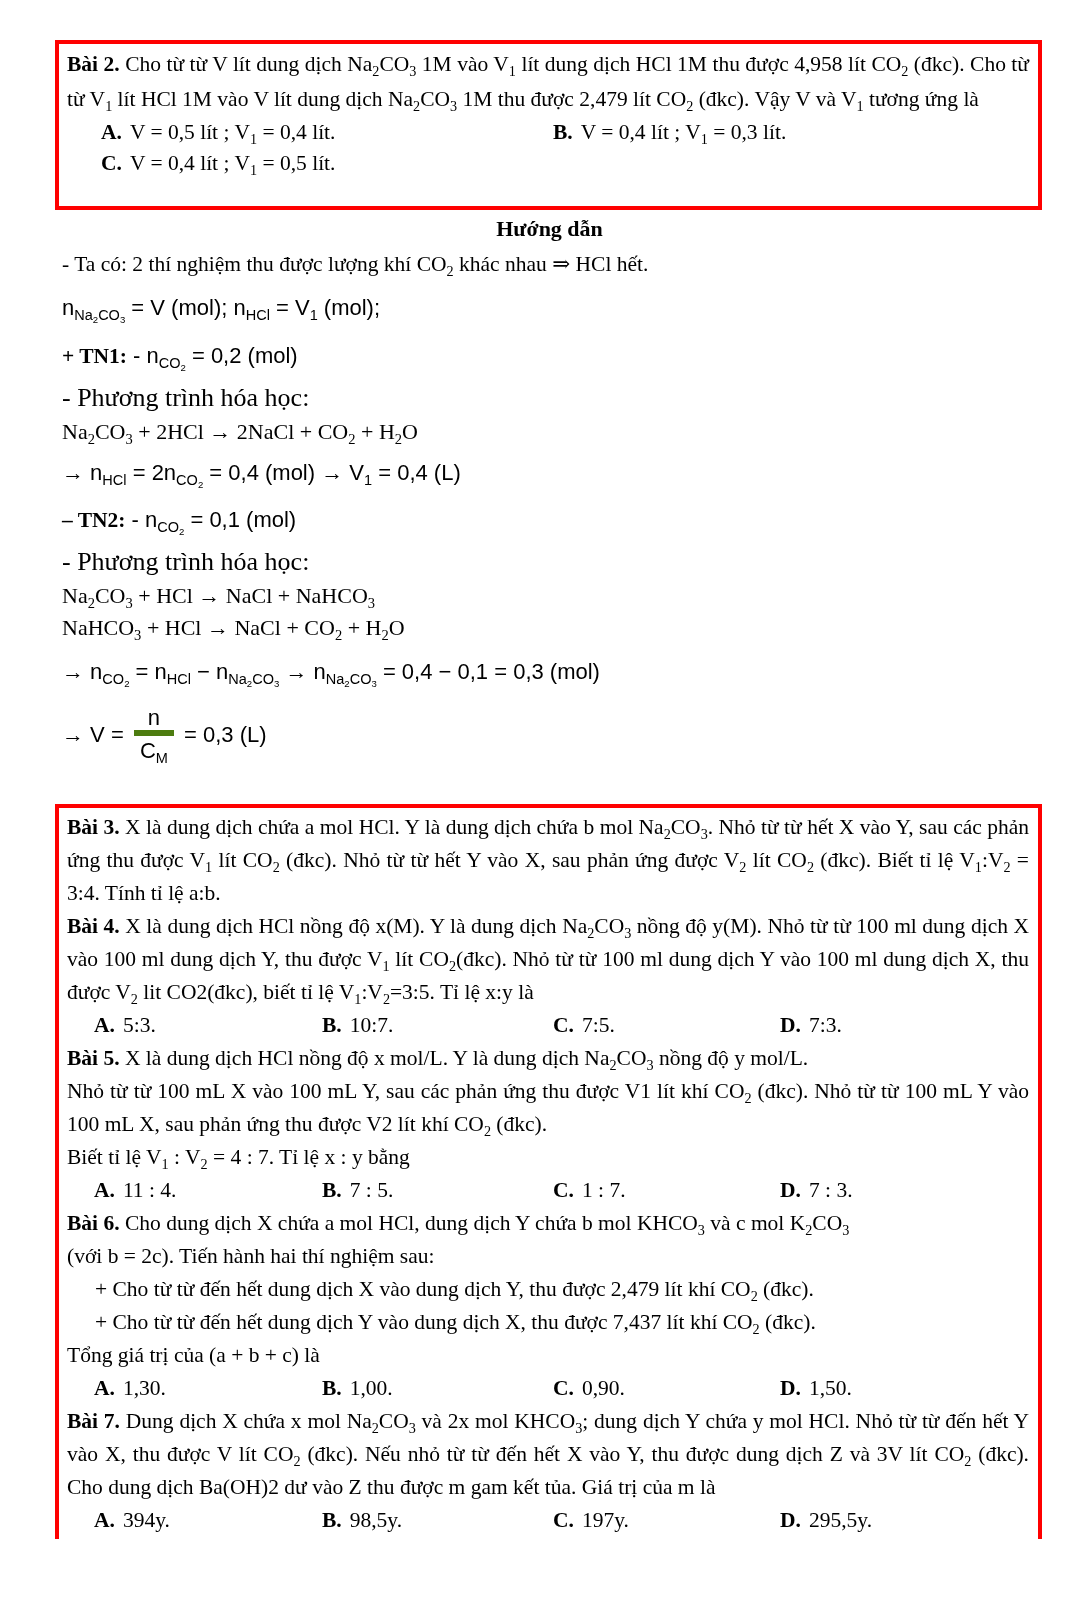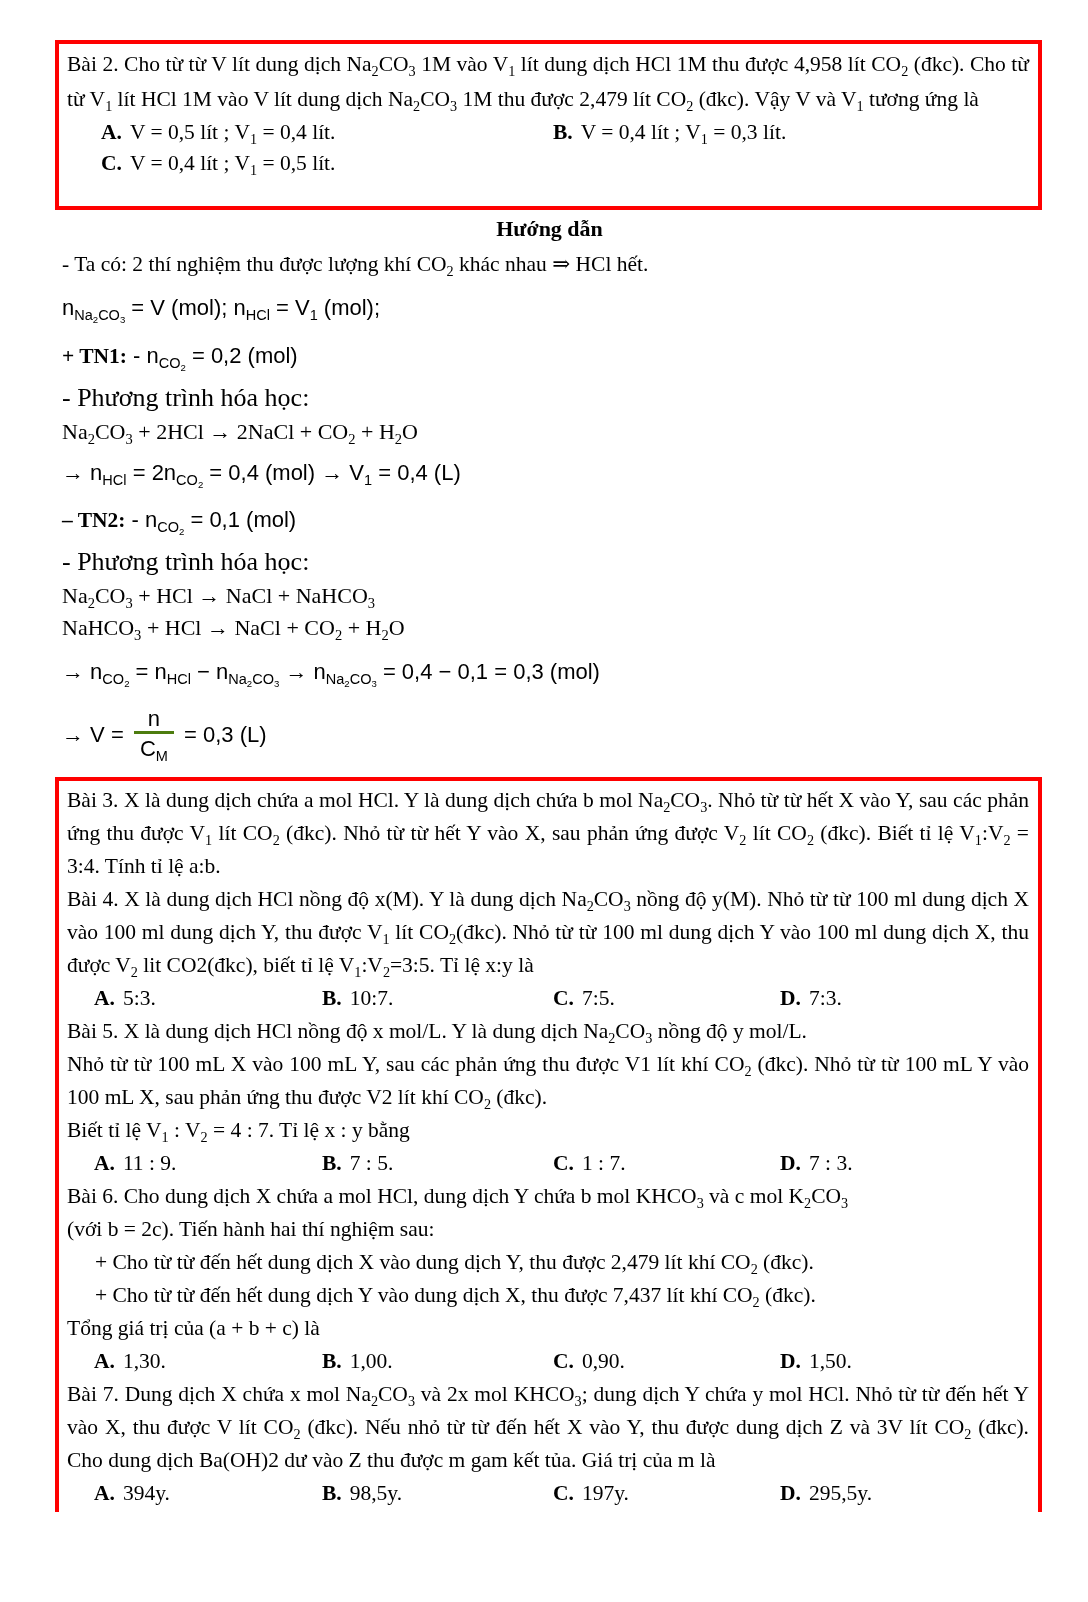--- a/index.html
+++ b/index.html
@@ -8,24 +8,24 @@
     position:relative; width:1088px; height:1602px; background:#ffffff;
     color:#000000; font-family:"Liberation Serif","DejaVu Serif",serif;
     overflow:hidden;
   }
   sub { font-size:66%; line-height:0; vertical-align:-0.32em; }
   .redbox {
     position:absolute; left:55px; width:987px;
     border:4px solid #FF0000; padding:3px 9px 0 8px;
   }
   .box1 { top:40px; height:170px; }
-  .box2 { top:777px; height:735px; border-bottom:none; }
+  .box2 { top:804px; height:735px; border-bottom:none; }
   .para { font-size:21.5px; line-height:35px; text-align:justify; }
   .box2 .para { line-height:33px; }
-  .plabel { font-weight:normal;margin-top:20px; }
+  .plabel { font-weight:bold;margin-top:20px; }
   .opts2 {
     display:grid; grid-template-columns:452px 1fr; padding-left:34px;
     font-size:21.5px; line-height:31px;
   }
   .opts4 {
     display:grid; grid-template-columns:228px 231px 227px 1fr; padding-left:27px;
     font-size:21.5px; line-height:33px;
   }
   .olet { font-weight:bold; margin-right:8px; }
   .solution { position:absolute; left:62px; top:212px; width:975px; }
@@ -35,21 +35,21 @@
   .f1 { line-height:50px; }
   .tn-line { line-height:45px; font-size:21.5px; }
   .tn-label { font-weight:bold; margin-right:6px; }
   .pt { font-size:26px; line-height:37px; }
   .equation { text-align:left; padding-right:150px; font-size:22px; line-height:32px; }
   .f2 { line-height:49px; }
   .f3 { line-height:55px; }
   .f4 { display:flex; align-items:center; height:72px; }
   .frac { display:inline-flex; flex-direction:column; align-items:center; margin:0 10px; }
   .frac-num { line-height:25px; padding:0 14px; }
-  .frac-den { border-top:3px solid #4d7c0f; line-height:30px; padding:0 6px; }
+  .frac-den { border-top:6px solid #4d7c0f; line-height:30px; padding:0 6px; }
   .indent { padding-left:28px; }
 </style>
 </head>
 <body>
 
 <div class="page">
 
   <div class="redbox box1">
     <p class="para"><b class="plabel">Bài 2.</b> <span>Cho từ từ V lít dung dịch Na<sub>2</sub>CO<sub>3</sub> 1M vào V<sub>1</sub> lít dung dịch HCl 1M thu được 4,958 lít CO<sub>2</sub> (đkc). Cho từ từ V<sub>1</sub> lít HCl 1M vào V lít dung dịch Na<sub>2</sub>CO<sub>3</sub> 1M thu được 2,479 lít CO<sub>2</sub> (đkc). Vậy V và V<sub>1</sub> tương ứng là</span></p>
     <div class="opts2">
@@ -90,21 +90,21 @@
     <div class="opts4">
       <span><b class="olet">A.</b><span>5:3.</span></span>
       <span><b class="olet">B.</b><span>10:7.</span></span>
       <span><b class="olet">C.</b><span>7:5.</span></span>
       <span><b class="olet">D.</b><span>7:3.</span></span>
     </div>
     <p class="para"><b class="plabel">Bài 5.</b> <span>X là dung dịch HCl nồng độ x mol/L. Y là dung dịch Na<sub>2</sub>CO<sub>3</sub> nồng độ y mol/L.</span></p>
     <p class="para">Nhỏ từ từ 100 mL X vào 100 mL Y, sau các phản ứng thu được V1 lít khí CO<sub>2</sub> (đkc). Nhỏ từ từ 100 mL Y vào 100 mL X, sau phản ứng thu được V2 lít khí CO<sub>2</sub> (đkc).</p>
     <p class="para">Biết tỉ lệ V<sub>1</sub> : V<sub>2</sub> = 4 : 7. Tỉ lệ x : y bằng</p>
     <div class="opts4">
-      <span><b class="olet">A.</b><span>11 : 9.</span></span>
+      <span><b class="olet">A.</b><span>11 : 4.</span></span>
       <span><b class="olet">B.</b><span>7 : 5.</span></span>
       <span><b class="olet">C.</b><span>1 : 7.</span></span>
       <span><b class="olet">D.</b><span>7 : 3.</span></span>
     </div>
     <p class="para"><b class="plabel">Bài 6.</b> <span>Cho dung dịch X chứa a mol HCl, dung dịch Y chứa b mol KHCO<sub>3</sub> và c mol K<sub>2</sub>CO<sub>3</sub></span></p>
     <p class="para">(với b = 2c). Tiến hành hai thí nghiệm sau:</p>
     <p class="para indent">+ Cho từ từ đến hết dung dịch X vào dung dịch Y, thu được 2,479 lít khí CO<sub>2</sub> (đkc).</p>
     <p class="para indent">+ Cho từ từ đến hết dung dịch Y vào dung dịch X, thu được 7,437 lít khí CO<sub>2</sub> (đkc).</p>
     <p class="para">Tổng giá trị của (a + b + c) là</p>
     <div class="opts4">

